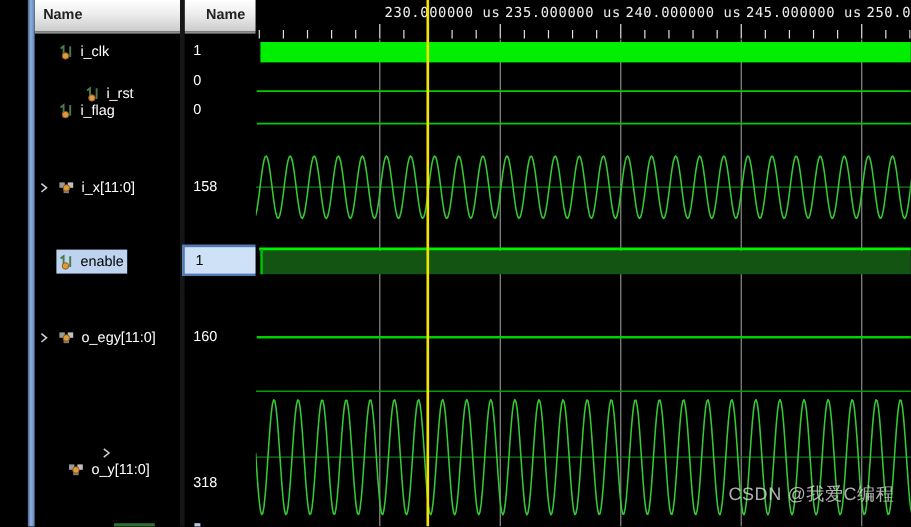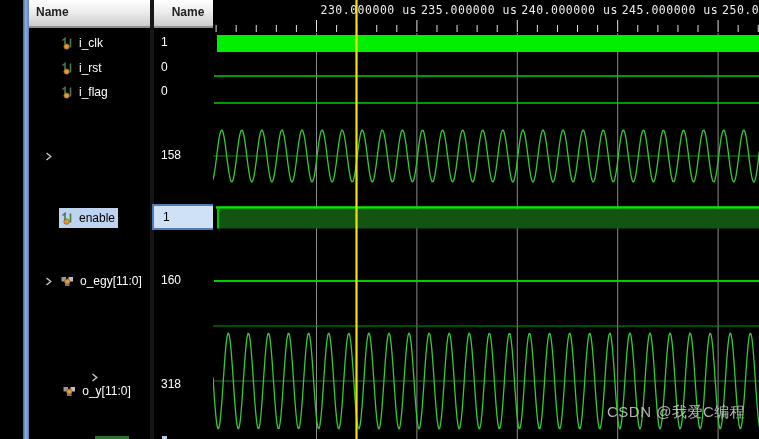--- a/index.html
+++ b/index.html
@@ -23,21 +23,21 @@
     background:linear-gradient(#ffffff,#ededed 45%,#cccccc);
     border-bottom:2px solid #8f8f8f;
     color:#222;font-weight:bold;font-size:12px;line-height:25px;
   }
   .panel-header.name-h{padding-left:7px;}
   .panel-header.value-h{text-align:center;}
   
   .nrow{
     position:absolute;left:0;width:121px;height:22px;
     display:flex;align-items:center;color:#fff;font-size:12px;white-space:nowrap;
-    padding-left:16px;cursor:default;
+    padding-left:4px;cursor:default;
   }
   .chev-slot{width:14px;height:10px;flex:0 0 14px;display:flex;align-items:center;}
   .row-inner{display:flex;align-items:center;height:20px;padding:0 3px 0 1px;}
   .nrow.selected .row-inner{background:#bdd3f0;color:#000;}
   .sig-icon{margin-right:5px;flex:0 0 auto;}
   .vrow{
     position:absolute;left:0;width:68px;height:20px;line-height:20px;
     padding-left:7px;color:#fff;font-size:12px;
   }
   .vrow.selected{
@@ -68,21 +68,21 @@
           <span class="chev-slot"></span>
           <span class="row-inner">
             <svg class="sig-icon" width="14" height="13" viewBox="0 0 14 13">
               <path d="M2.5 3.5 L5 1.5 L5 10" stroke="#4a7a4a" stroke-width="1.6" fill="none"></path>
               <path d="M10.5 1.5 L10.5 10.5" stroke="#4a7a4a" stroke-width="1.6" fill="none"></path>
               <circle cx="6.6" cy="9.6" r="2.7" fill="#e09a3c" stroke="#8a5a1a" stroke-width="0.8"></circle>
             </svg>
             <span>i_clk</span>
           </span>
         </div>
-        <div class="nrow" style="top: 57px;">
+        <div class="nrow" style="top: 57px; flex-direction: column;">
           <span class="chev-slot"></span>
           <span class="row-inner">
             <svg class="sig-icon" width="14" height="13" viewBox="0 0 14 13">
               <path d="M2.5 3.5 L5 1.5 L5 10" stroke="#4a7a4a" stroke-width="1.6" fill="none"></path>
               <path d="M10.5 1.5 L10.5 10.5" stroke="#4a7a4a" stroke-width="1.6" fill="none"></path>
               <circle cx="6.6" cy="9.6" r="2.7" fill="#e09a3c" stroke="#8a5a1a" stroke-width="0.8"></circle>
             </svg>
             <span>i_rst</span>
           </span>
         </div>
@@ -95,20 +95,29 @@
               <circle cx="6.6" cy="9.6" r="2.7" fill="#e09a3c" stroke="#8a5a1a" stroke-width="0.8"></circle>
             </svg>
             <span>i_flag</span>
           </span>
         </div>
         <div class="nrow" style="top: 145px;">
           <span class="chev-slot">
             <svg width="8" height="9" viewBox="0 0 8 9">
               <path d="M1.5 1 L5.8 4.5 L1.5 8" stroke="#cfcfcf" stroke-width="1.3" fill="none"></path>
             </svg>
+          </span>
+          <span class="row-inner">
+            <svg class="sig-icon" width="15" height="13" viewBox="0 0 15 13">
+              <rect x="1.5" y="2" width="4.5" height="4.5" fill="#9a9a9a"></rect>
+              <rect x="8.5" y="2" width="4.5" height="4.5" fill="#c0c0c0"></rect>
+              <rect x="5" y="6.5" width="4.5" height="4.5" fill="#7d7d7d"></rect>
+              <circle cx="7.3" cy="6.6" r="2.7" fill="#e09a3c" stroke="#8a5a1a" stroke-width="0.8"></circle>
+            </svg>
+            <span>i_x[11:0]</span>
           </span>
         </div>
         <div class="nrow selected" style="top: 207px; text-align: right;">
           <span class="chev-slot"></span>
           <span class="row-inner">
             <svg class="sig-icon" width="14" height="13" viewBox="0 0 14 13">
               <path d="M2.5 3.5 L5 1.5 L5 10" stroke="#4a7a4a" stroke-width="1.6" fill="none"></path>
               <path d="M10.5 1.5 L10.5 10.5" stroke="#4a7a4a" stroke-width="1.6" fill="none"></path>
               <circle cx="6.6" cy="9.6" r="2.7" fill="#e09a3c" stroke="#8a5a1a" stroke-width="0.8"></circle>
             </svg>
@@ -155,21 +164,21 @@
 
   <div class="values-panel">
     <div class="panel-header value-h">Name</div>
     <div id="value-rows">
         <div class="vrow" style="top: 32px;"><span>1</span></div>
         <div class="vrow" style="top: 57px;"><span>0</span></div>
         <div class="vrow" style="top: 81px;"><span>0</span></div>
         <div class="vrow" style="top: 145px;"><span>158</span></div>
         <div class="vrow selected" style="top: 204px;"><span>1</span></div>
         <div class="vrow" style="top: 270px;"><span>160</span></div>
-        <div class="vrow" style="top: 374px;"><span>318</span></div>
+        <div class="vrow" style="top: 392px;"><span>318</span></div>
       </div>
     <div class="partial-hint v" style="left:8px;top:436px;width:5px;height:3px;"></div>
   </div>
 
   <div class="gap g2"></div>
 
   <div class="wave-panel">
     <svg id="wave" width="556" height="439" xmlns="http://www.w3.org/2000/svg">
         <rect x="0" y="0" width="556" height="439" fill="#000000"></rect>
         <line x1="103.5" y1="33" x2="103.5" y2="439" stroke="#8c8c8c" stroke-width="1"></line>

